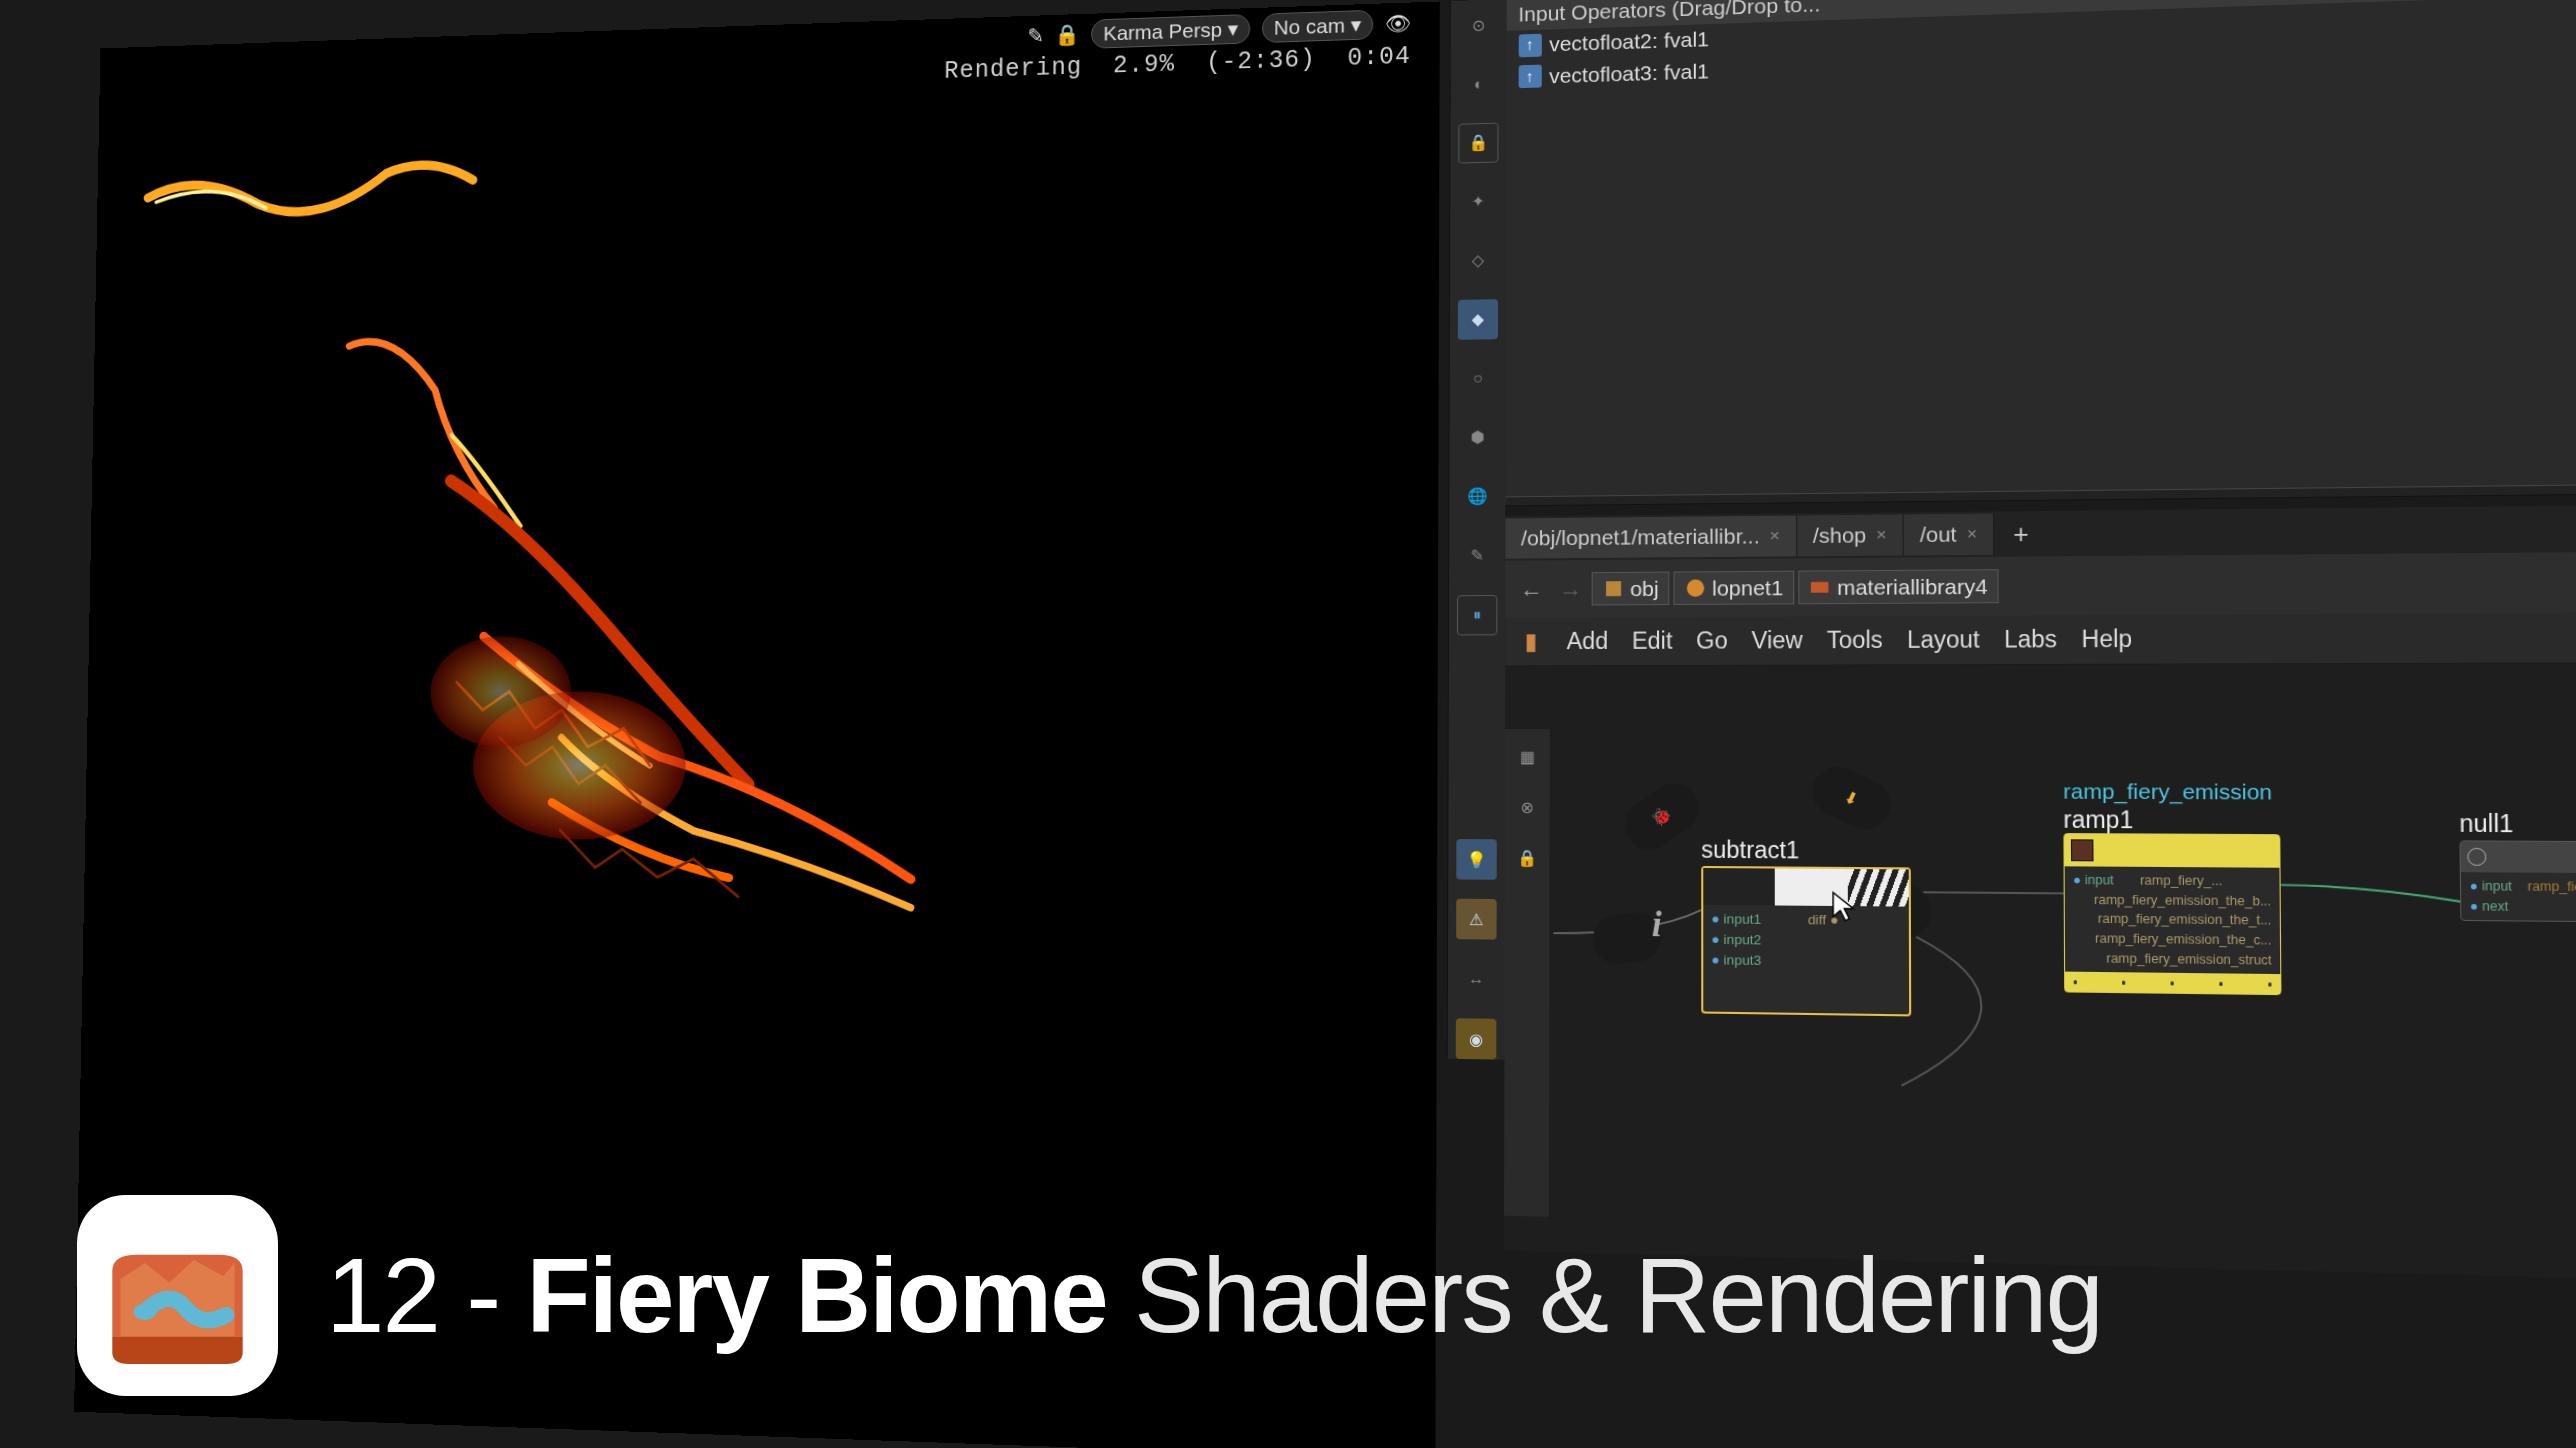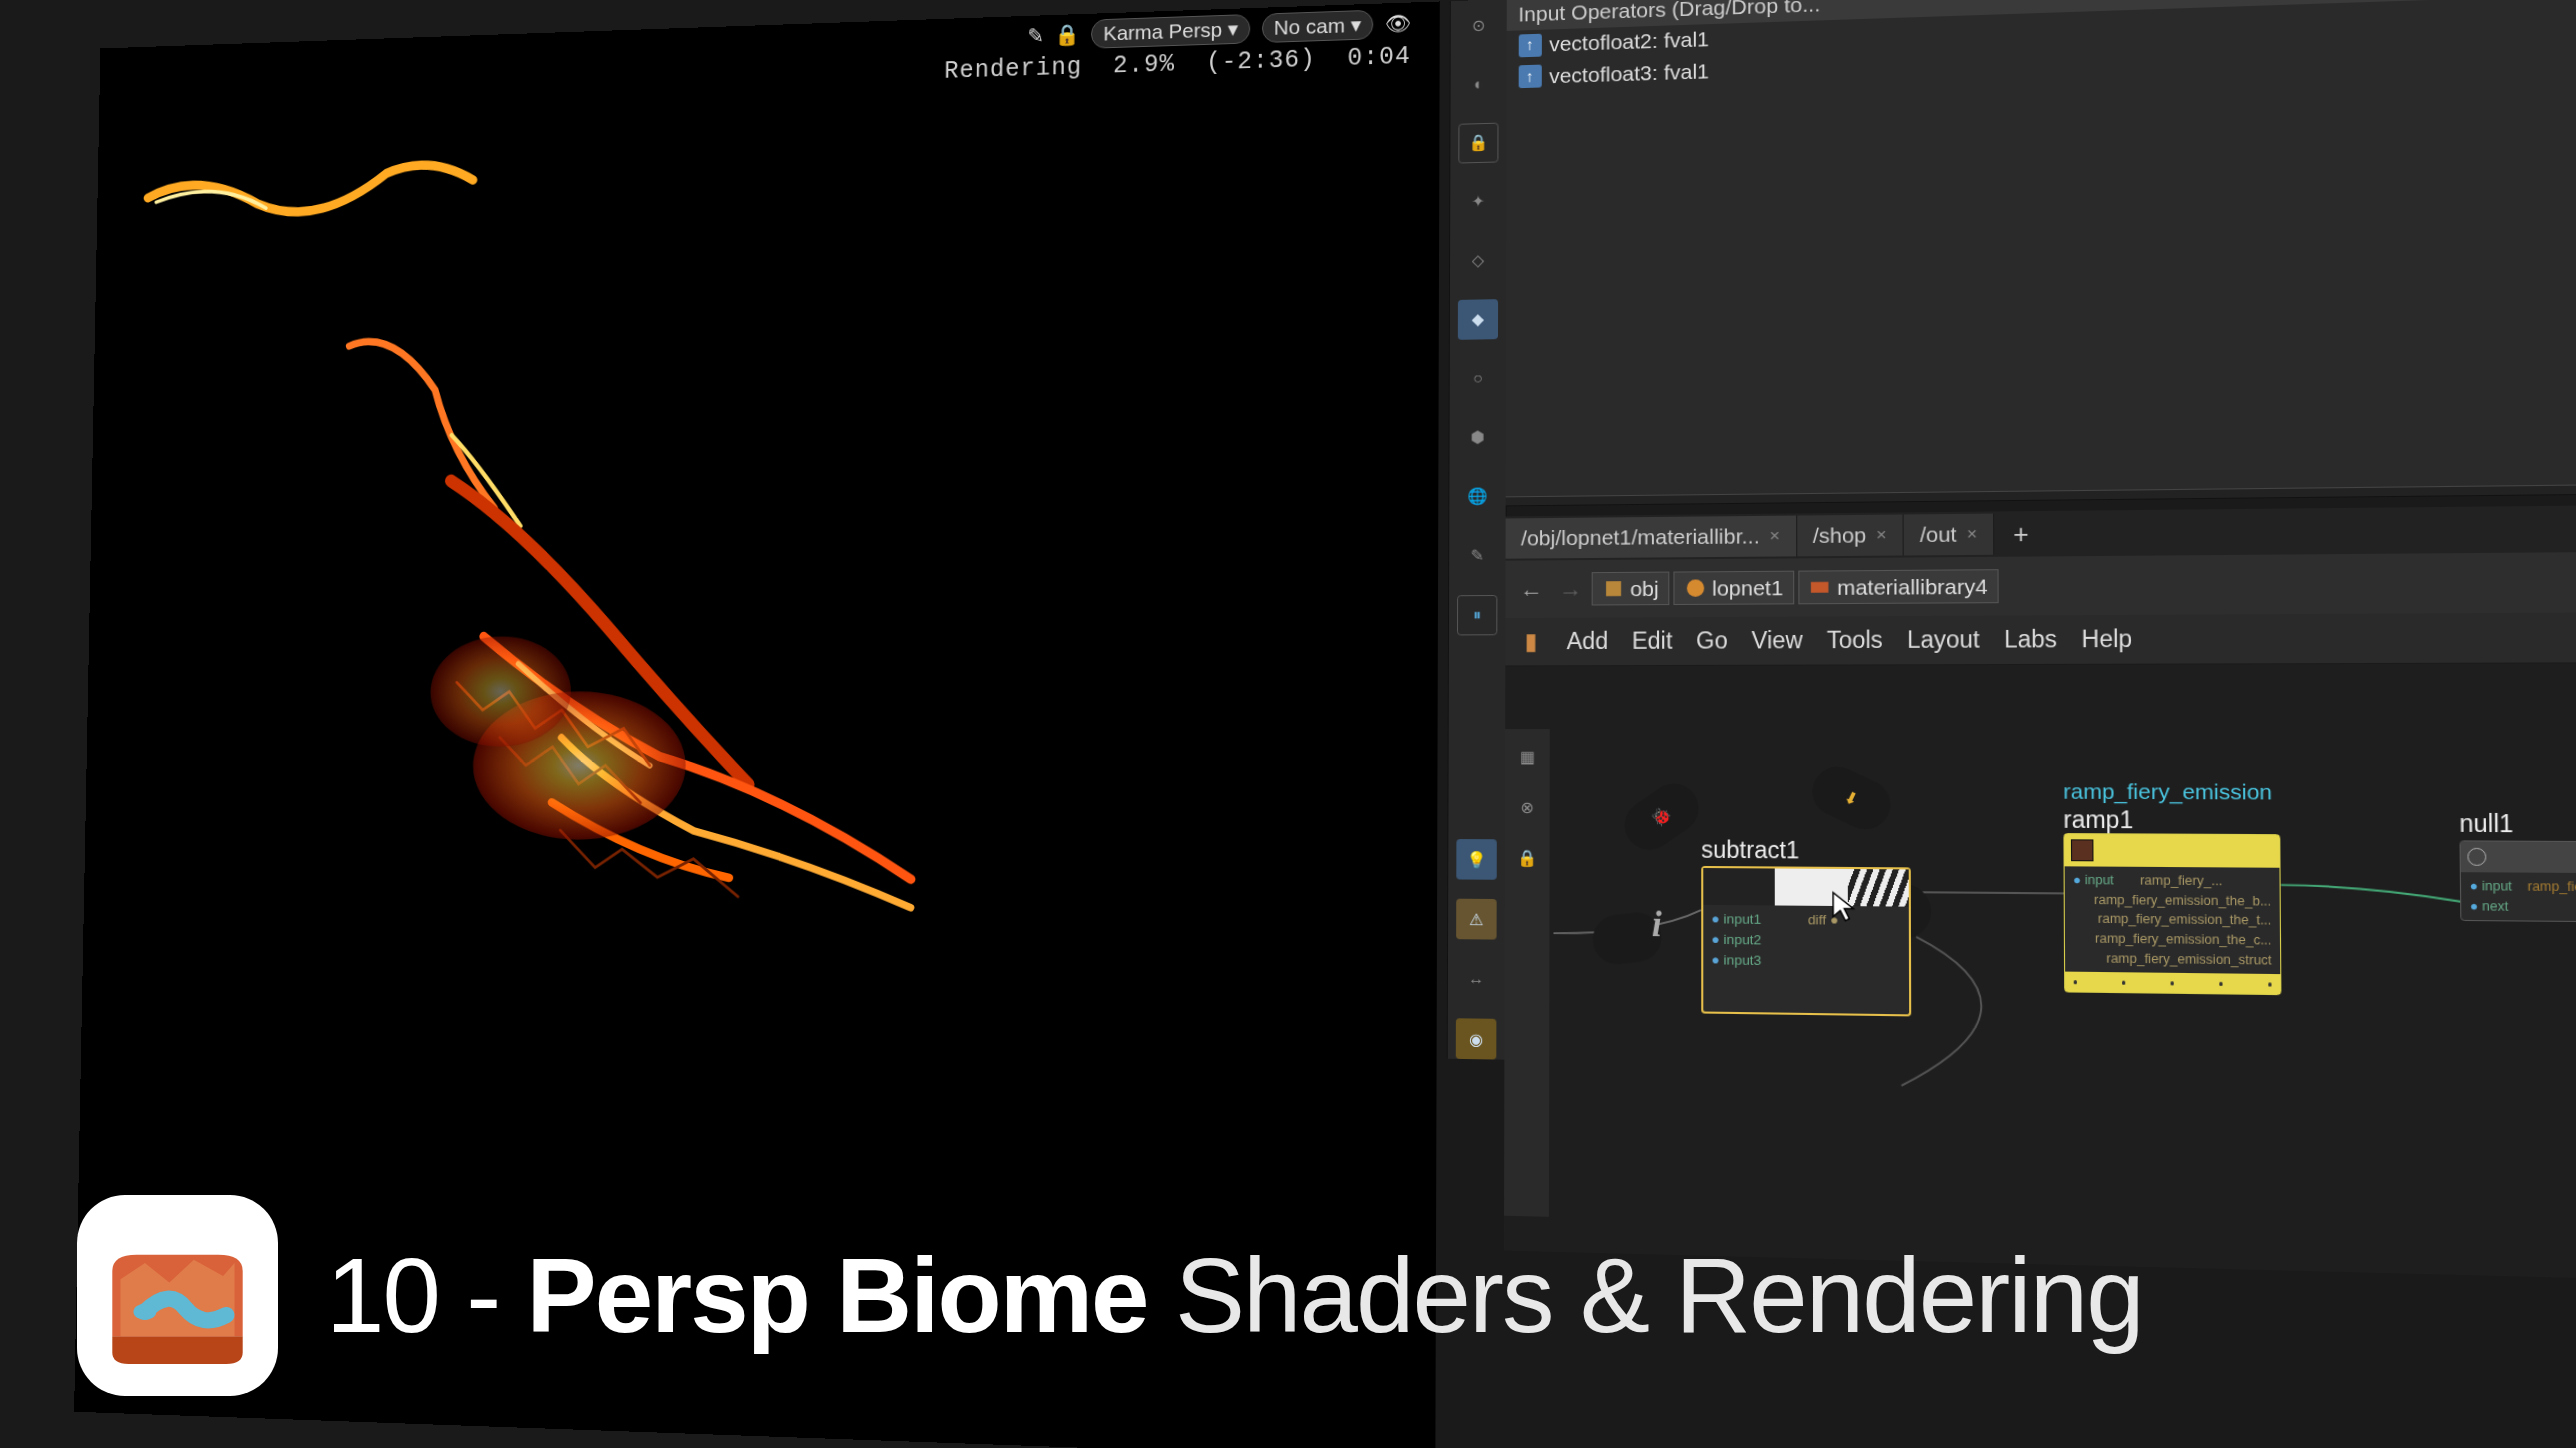--- a/index.html
+++ b/index.html
@@ -642,16 +642,16 @@
   <div class="ov-icon">
     <svg width="163" height="163" viewBox="0 0 100 100">
       <path d="M 10 75 L 10 35 Q 10 25 25 25 L 75 25 Q 90 25 90 35 L 90 75 Z" fill="#d9623a"></path>
       <path d="M 10 75 L 90 75 L 90 85 Q 90 92 80 92 L 20 92 Q 10 92 10 85 Z" fill="#b84518"></path>
       <path d="M 15 40 L 30 30 L 45 42 L 60 28 L 78 38 L 85 30 L 85 75 L 15 75 Z" fill="#e07b4a"></path>
       <path d="M 30 60 Q 45 45 55 58 Q 65 70 80 62" stroke="#5fb8d4" stroke-width="10" fill="none" stroke-linecap="round"></path>
       <ellipse cx="30" cy="60" rx="7" ry="5" fill="#5fb8d4"></ellipse>
     </svg>
   </div>
   <div class="ov-text">
-    <span class="n">10 - </span><span class="b">Persp Biome</span><span class="l"> Shaders &amp; Rendering</span>
+    <span class="n">12 - </span><span class="b">Fiery Biome</span><span class="l"> Shaders &amp; Rendering</span>
   </div>
 </div>
 
 
 </body></html>

